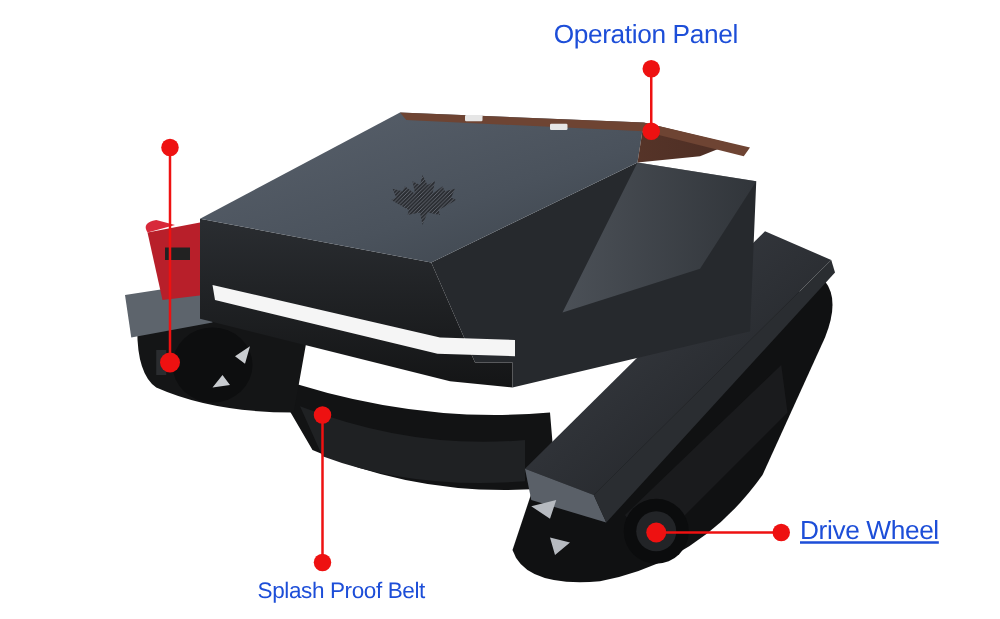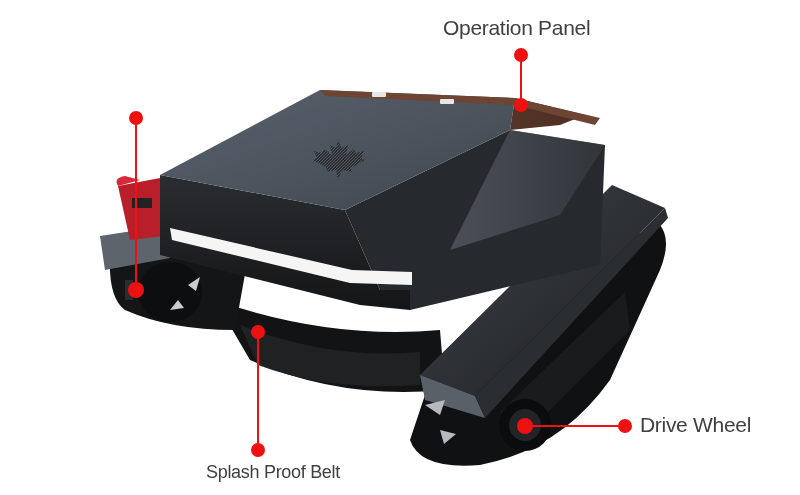--- a/index.html
+++ b/index.html
@@ -1,20 +1,20 @@
 <!DOCTYPE html>
 <html><head>
 <meta charset="utf-8">
 <style>
   html, body { margin: 0; padding: 0; background: #ffffff; }
   body { width: 800px; height: 495px; position: relative; overflow: hidden; font-family: "Liberation Sans", sans-serif; }
   .stage { position: absolute; left: 0; top: 0; width: 800px; height: 495px; }
   .label {
     position: absolute;
-    color: #404040;
+    color: #1d4ed8;
     font-family: "Liberation Sans", sans-serif;
     white-space: nowrap;
     letter-spacing: -0.3px;
   }
 </style>
 </head>
 <body>
 
 <div class="stage">
   <svg width="800" height="495" viewBox="0 0 800 495">
@@ -109,14 +109,14 @@
       <circle cx="258" cy="450" r="7" fill="#ee1111"></circle>
 
       <line x1="525" y1="426" x2="625" y2="426" stroke="#ee1111" stroke-width="2"></line>
       <circle cx="525" cy="426" r="8" fill="#ee1111"></circle>
       <circle cx="625" cy="426" r="7" fill="#ee1111"></circle>
     </g>
   </svg>
 
   <div class="label" style="left:443px; top:16px; font-size:21px;">Operation Panel</div>
   <div class="label" style="left:206px; top:462px; font-size:18px;text-align:center;">Splash Proof Belt</div>
-  <div class="label" style="left:640px; top:413px; font-size:21px;">Drive Wheel</div>
+  <div class="label" style="left:640px; top:413px; font-size:21px;text-decoration:underline;">Drive Wheel</div>
 </div>
 
 </body></html>

